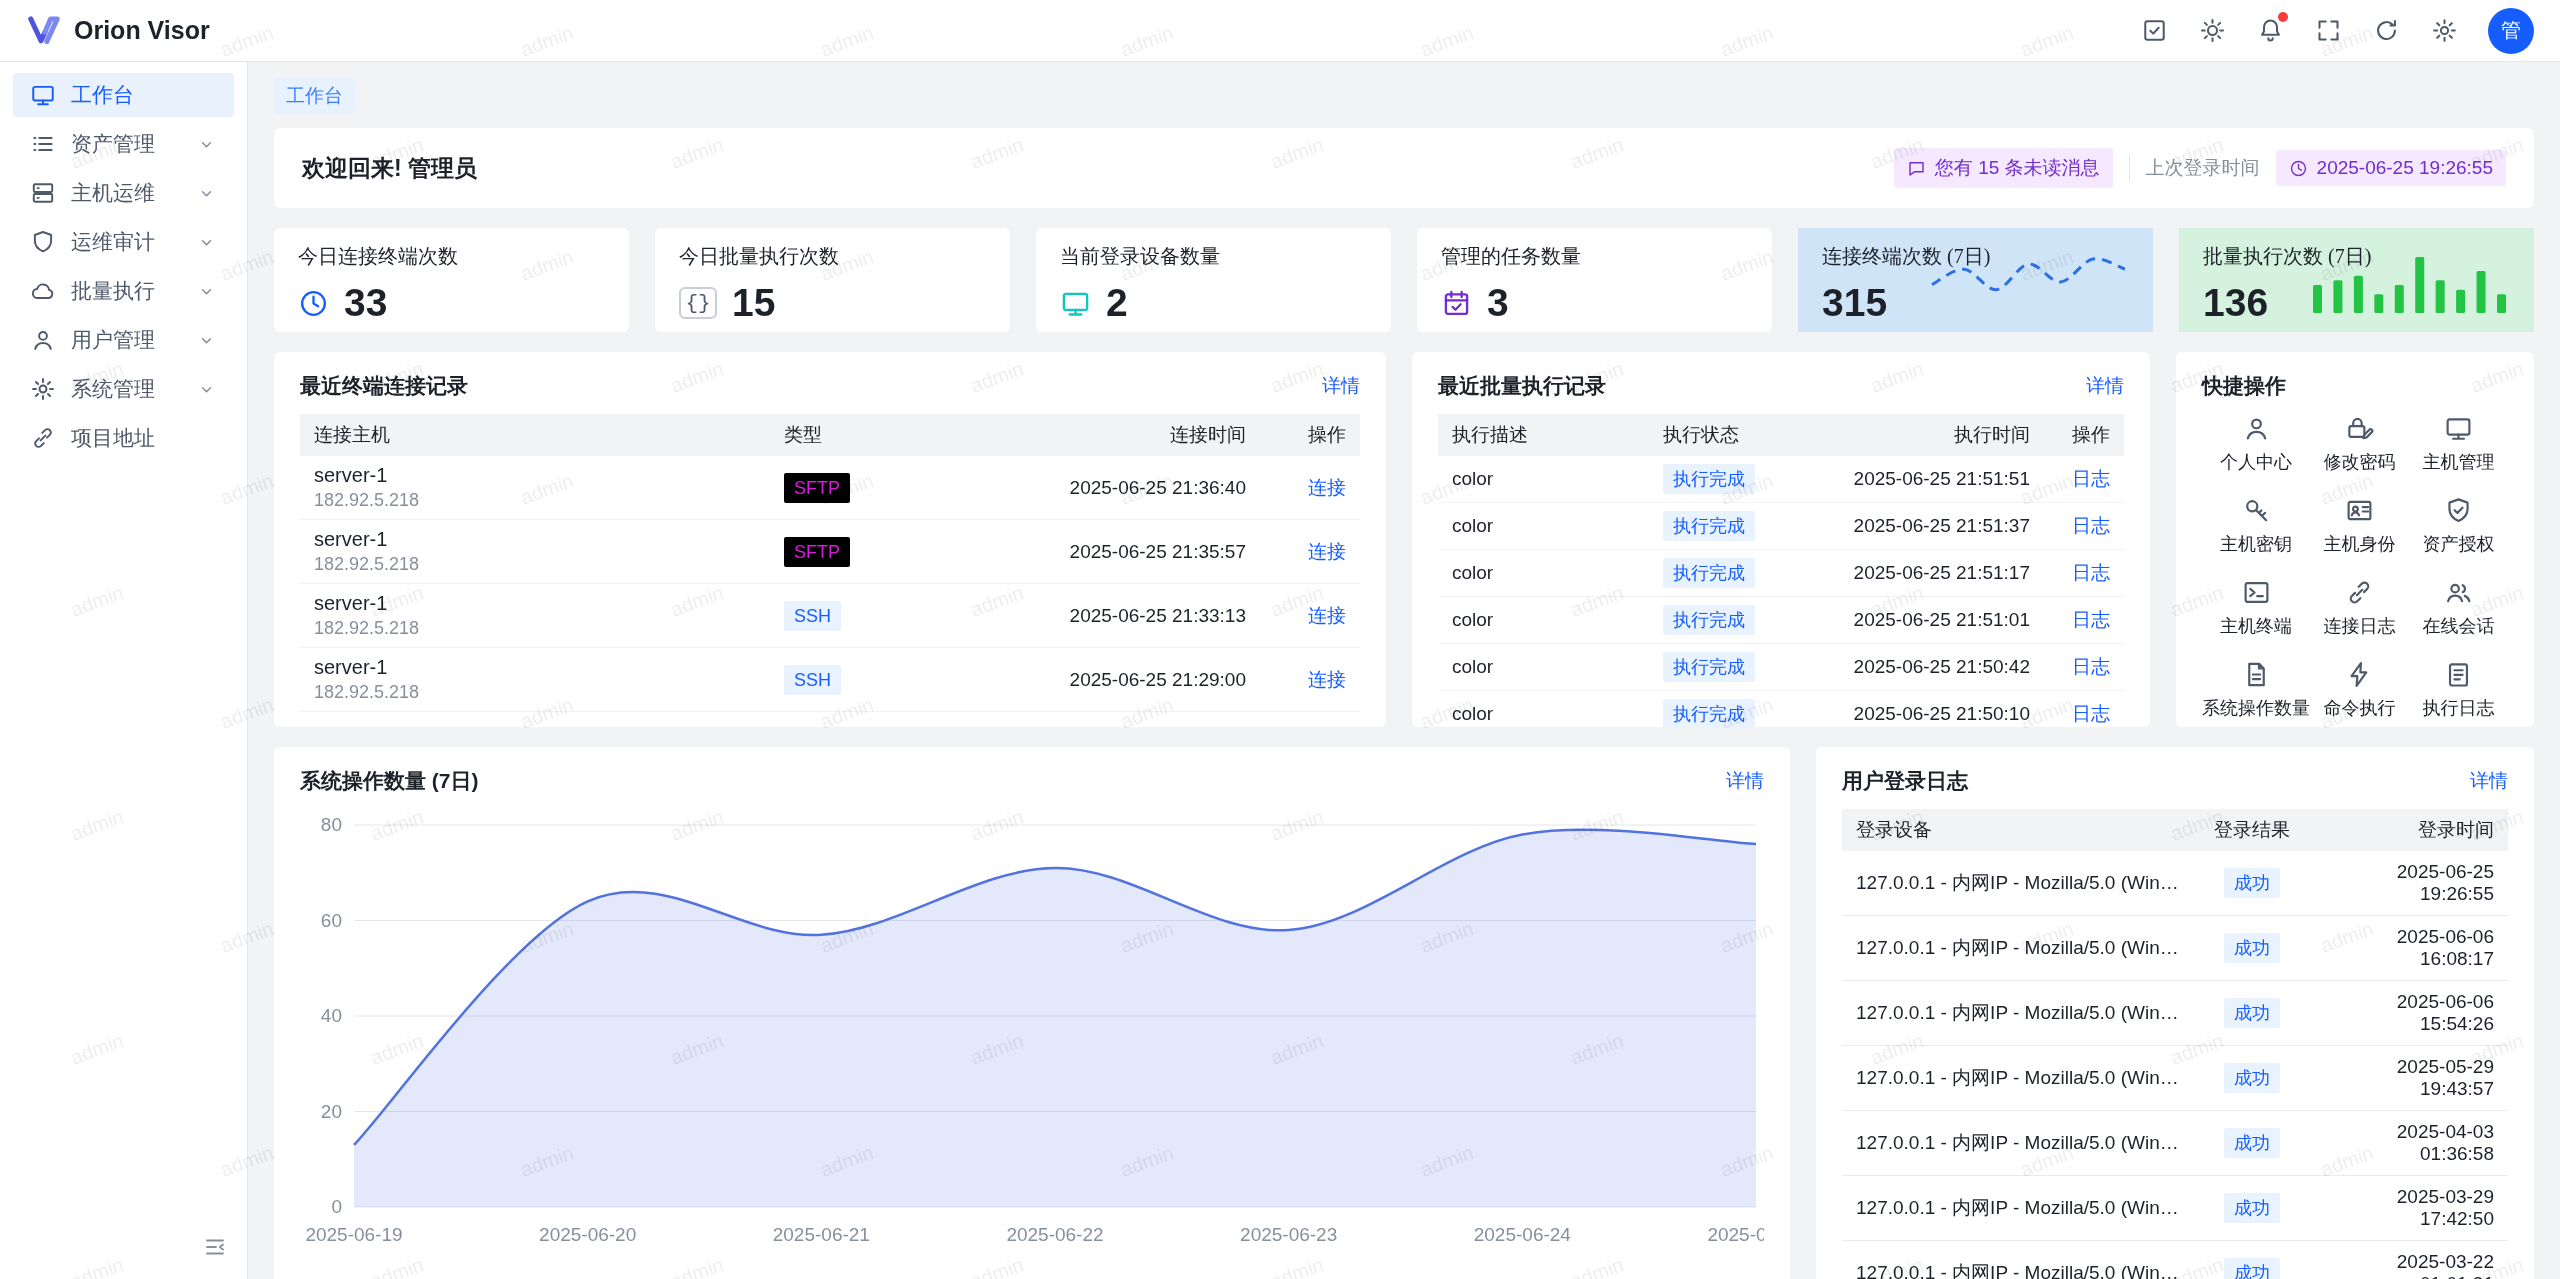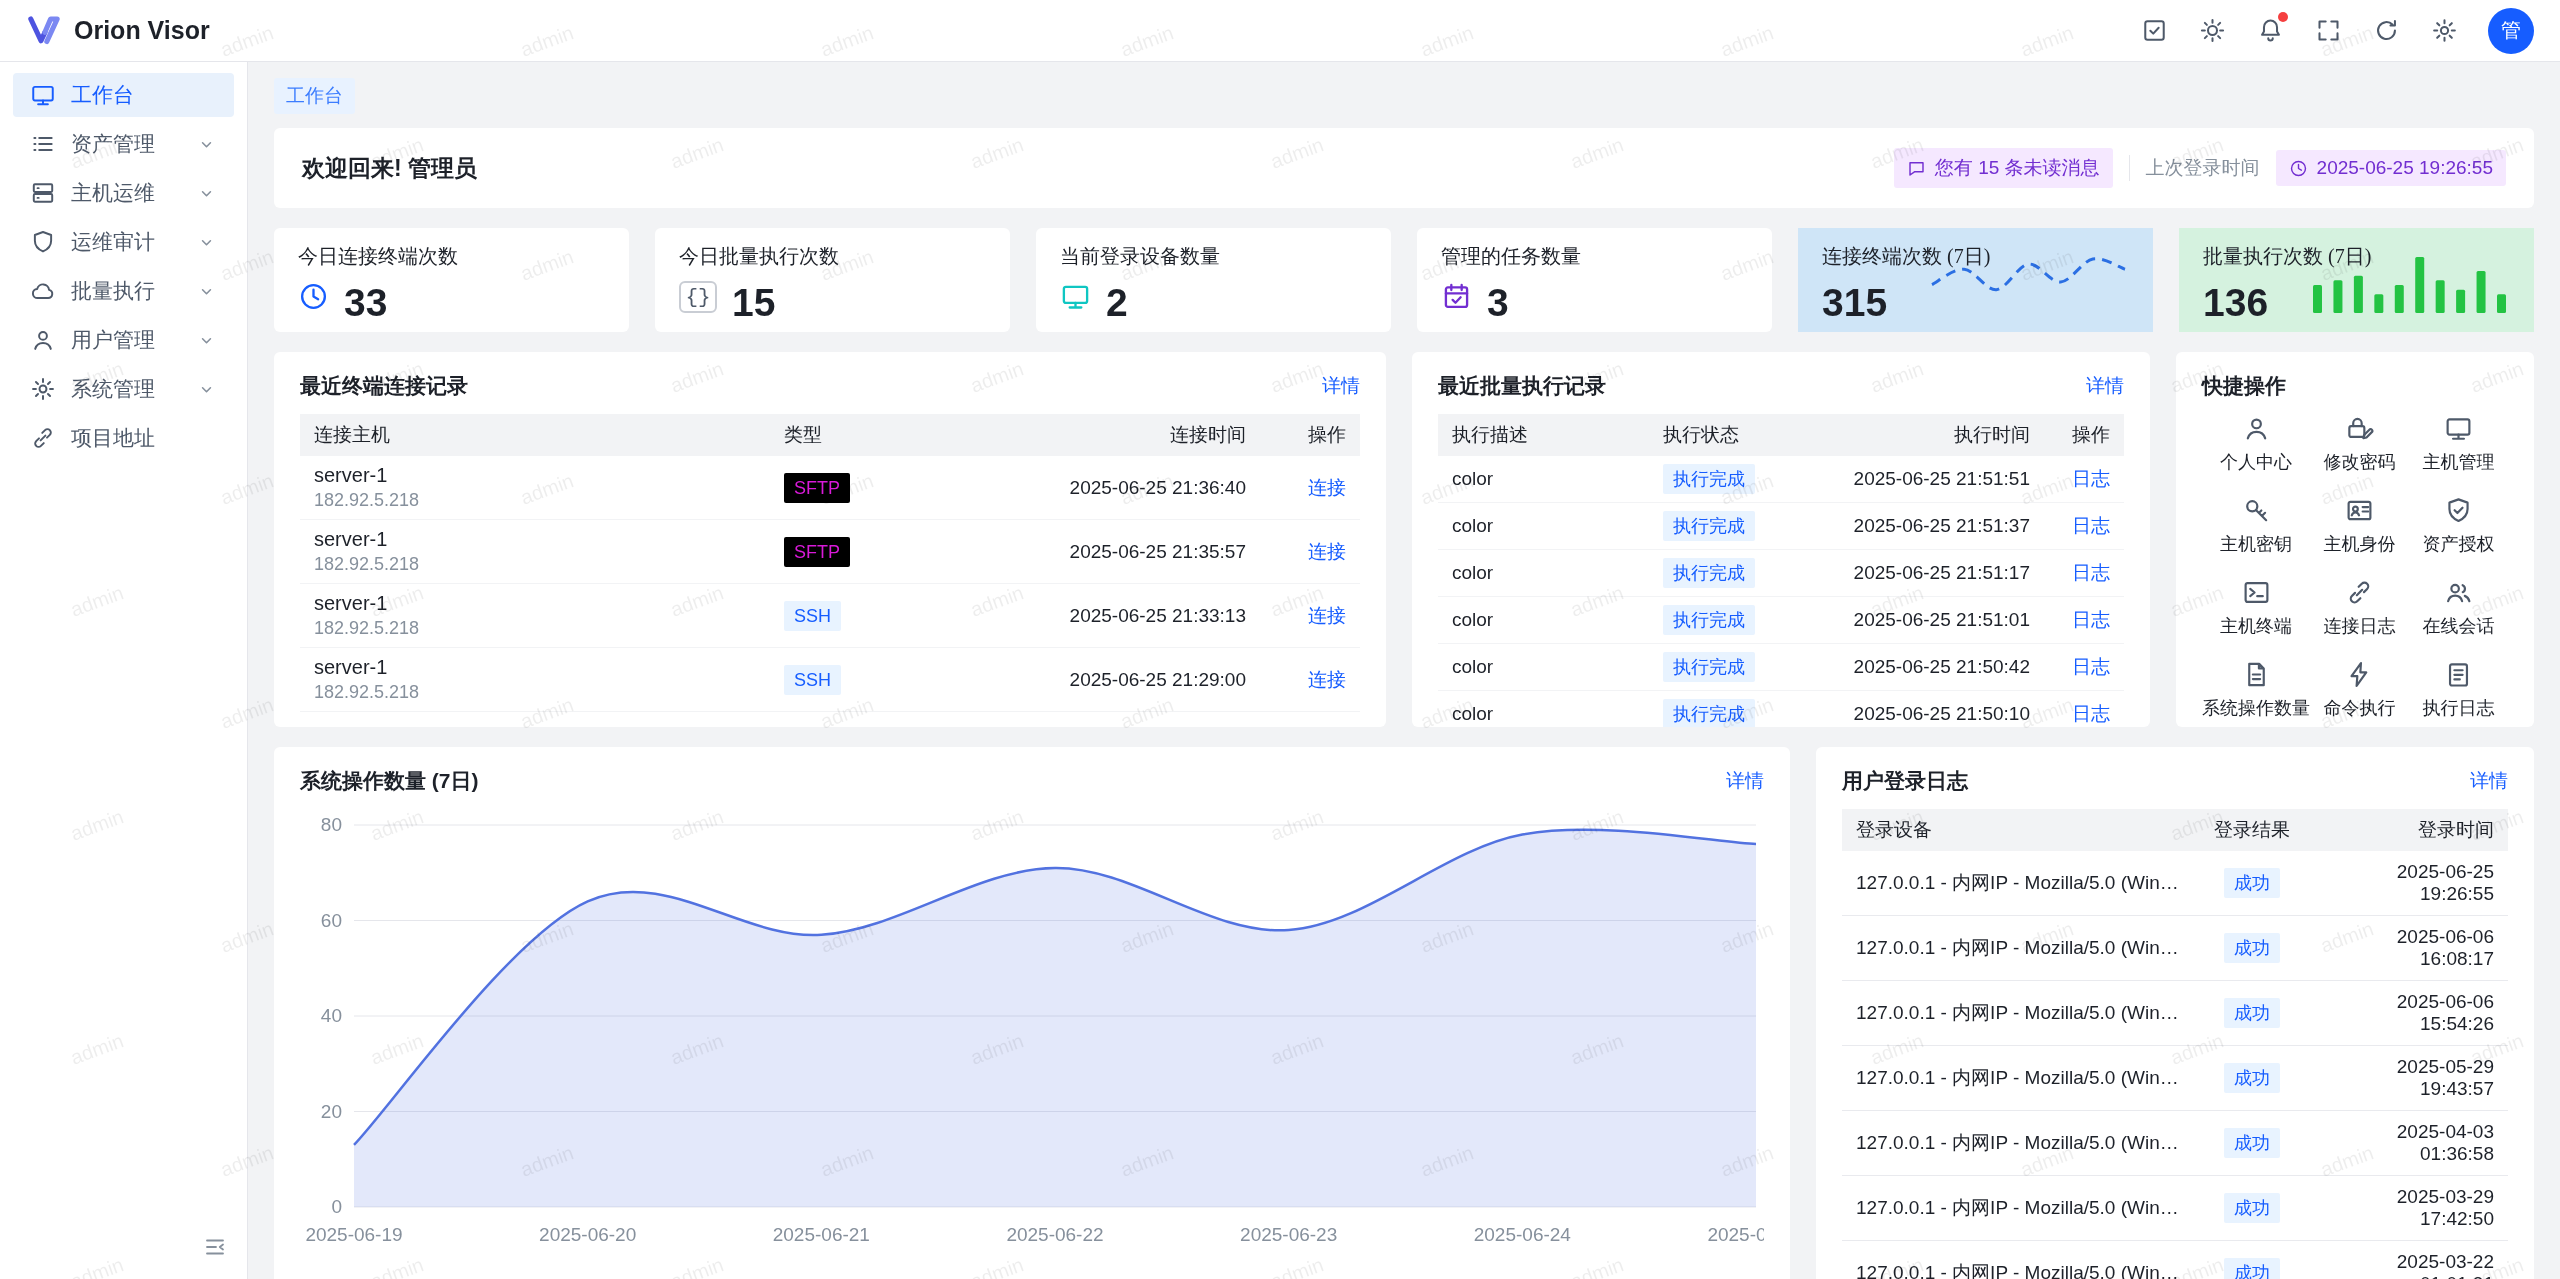--- a/index.html
+++ b/index.html
@@ -51,21 +51,21 @@
   .chip { display:inline-flex; align-items:center; gap:9px; background:#f5e8ff; color:#722ed1;
     font-size:19px; padding:7px 13px; border-radius:3px; }
   .chip svg { width:19px; height:19px; }
   .vdiv { width:1px; height:26px; background:#e5e6eb; }
   .muted { color:#86909c; font-size:19px; }
 
   
   .stats-row { display:flex; gap:26px; margin-bottom:20px; }
   .stat-card { flex:1; height:104px; padding:15px 24px; position:relative; }
   .stat-label { font-size:20px; font-weight:500; color:#1d2129;font-family:Liberation Serif, serif; }
-  .stat-value-row { display:flex; align-items:flex-start; gap:15px; margin-top:11px; }
+  .stat-value-row { display:flex; align-items:center; gap:15px; margin-top:11px; }
   .stat-icon { width:31px; height:31px; }
   .c-blue { color:#165dff; } .c-teal { color:#0fc6c2; } .c-purple { color:#722ed1; }
   .braces { display:inline-flex; align-items:center; justify-content:center; width:38px; height:32px;
     border:2px solid #c9cdd4; border-radius:6px; color:#4e5969; font-size:21px;
     font-family:"Liberation Mono","DejaVu Sans Mono",monospace; }
   .stat-value { font-size:39px; font-weight:600; color:#1d2129; }
   .trend-blue { background:#cfe5f7; }
   .trend-green { background:#d5f2df; }
   .spark { position:absolute; right:22px; top:17px; width:205px; height:72px; }
 

